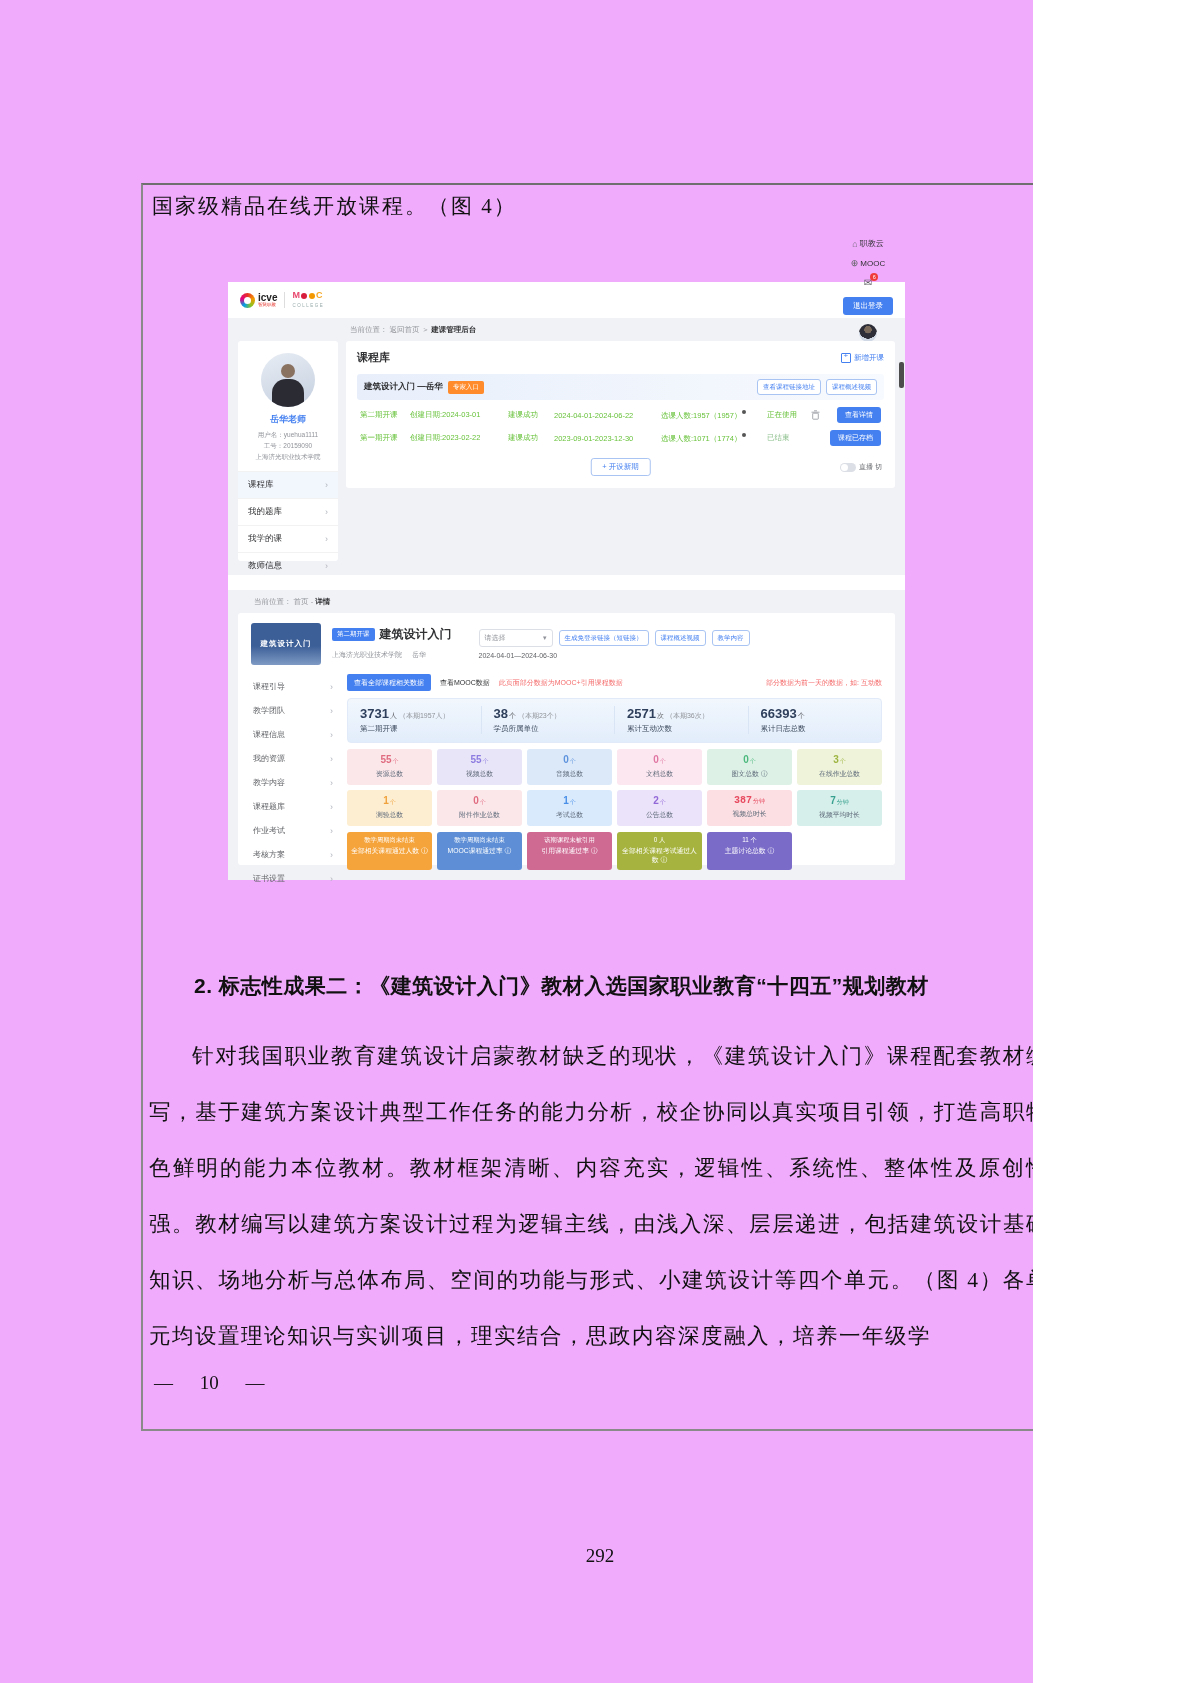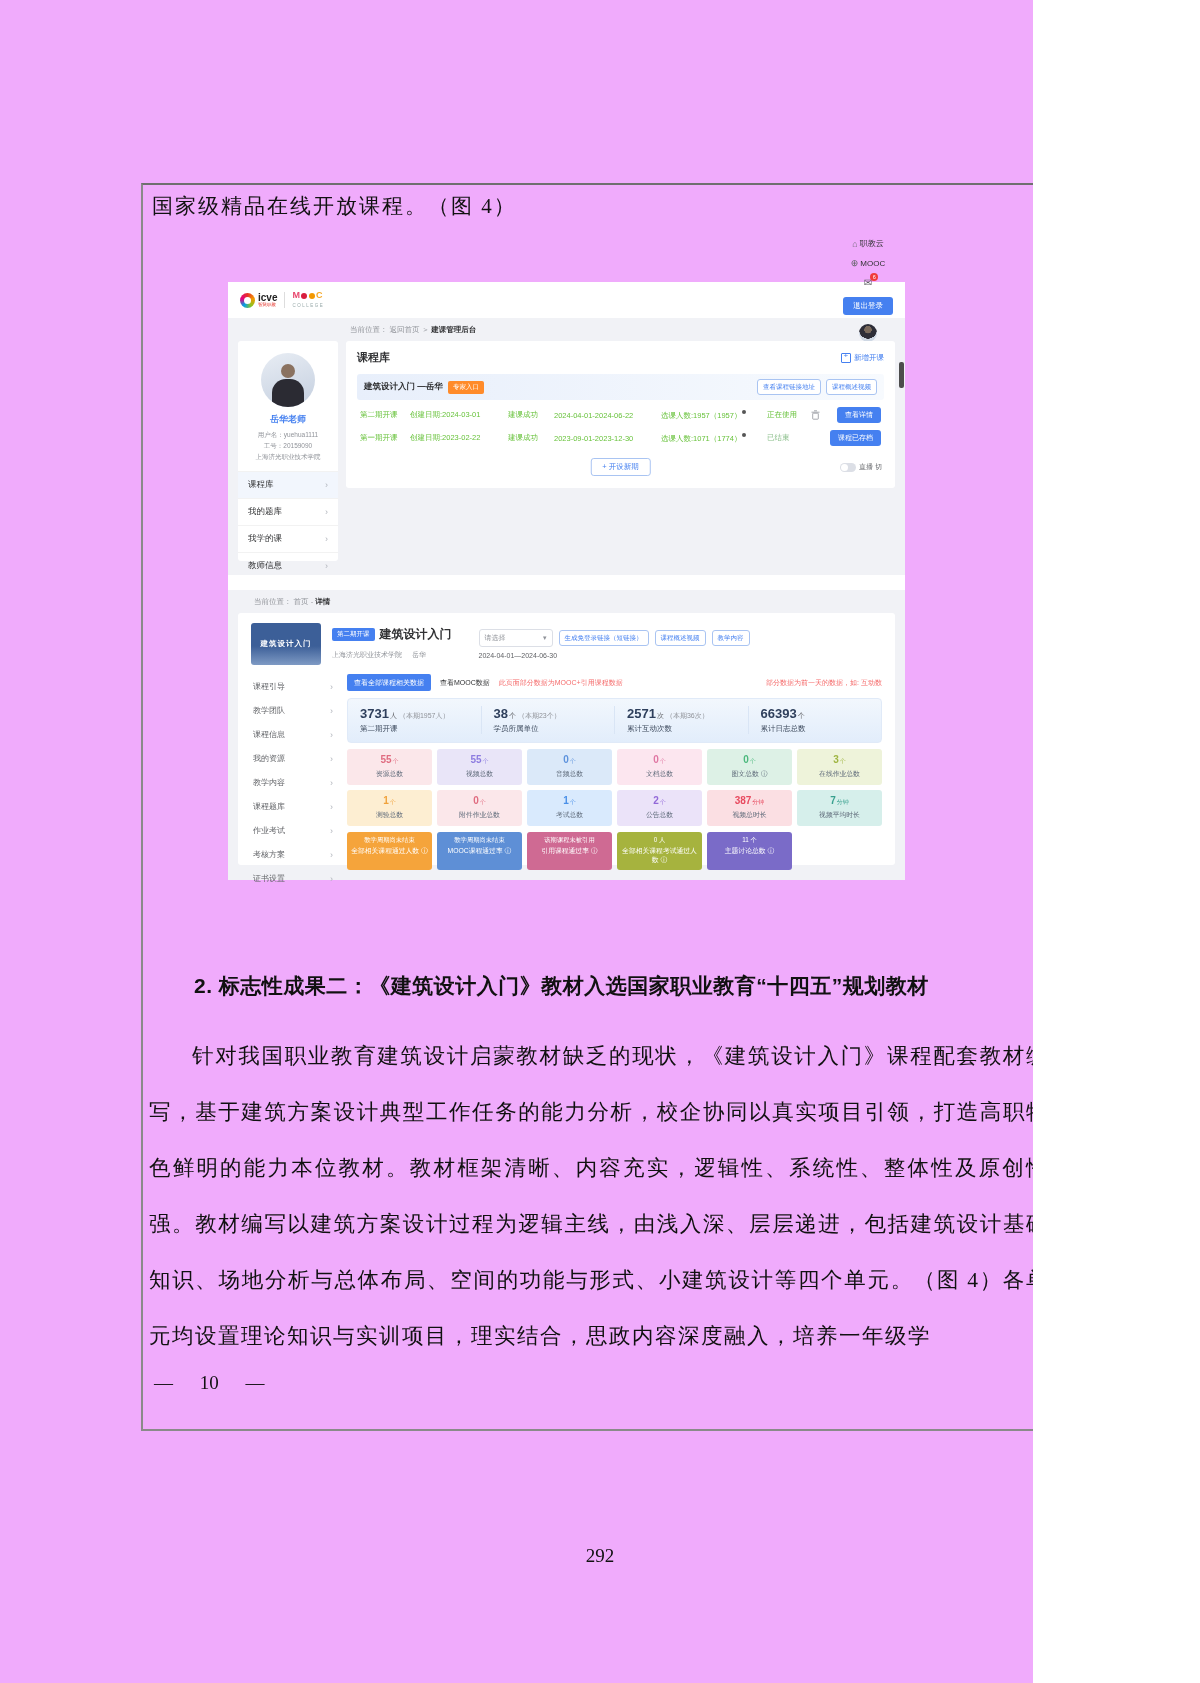--- a/index.html
+++ b/index.html
@@ -415,21 +415,21 @@
                 </div>
               <div class="scard" style="background: rgb(217, 234, 253);">
                   <div><span class="v" style="color: rgb(74, 144, 232);">1</span><span class="u" style="color: rgb(74, 144, 232);">个</span></div>
                   <div class="l">考试总数</div>
                 </div>
               <div class="scard" style="background: rgb(235, 227, 249);">
                   <div><span class="v" style="color: rgb(146, 104, 216);">2</span><span class="u" style="color: rgb(146, 104, 216);">个</span></div>
                   <div class="l">公告总数</div>
                 </div>
               <div class="scard" style="background: rgb(251, 223, 227);">
-                  <div><span class="v" style="color: rgb(232, 74, 95);">387</span><span class="u" style="color: rgb(232, 74, 95);">分钟</span></div>
+                  <div><span class="v" style="color: rgb(232, 74, 95); font-family: Liberation Mono, monospace;">387</span><span class="u" style="color: rgb(232, 74, 95);">分钟</span></div>
                   <div class="l">视频总时长</div>
                 </div>
               <div class="scard" style="background: rgb(214, 239, 235);">
                   <div><span class="v" style="color: rgb(56, 160, 142);">7</span><span class="u" style="color: rgb(56, 160, 142);">分钟</span></div>
                   <div class="l">视频平均时长</div>
                 </div>
             </div>
             <div class="bgrid">
               <div class="bbtn" style="background: rgb(245, 164, 59);">
                   <div class="b1">教学周期尚未结束</div>

